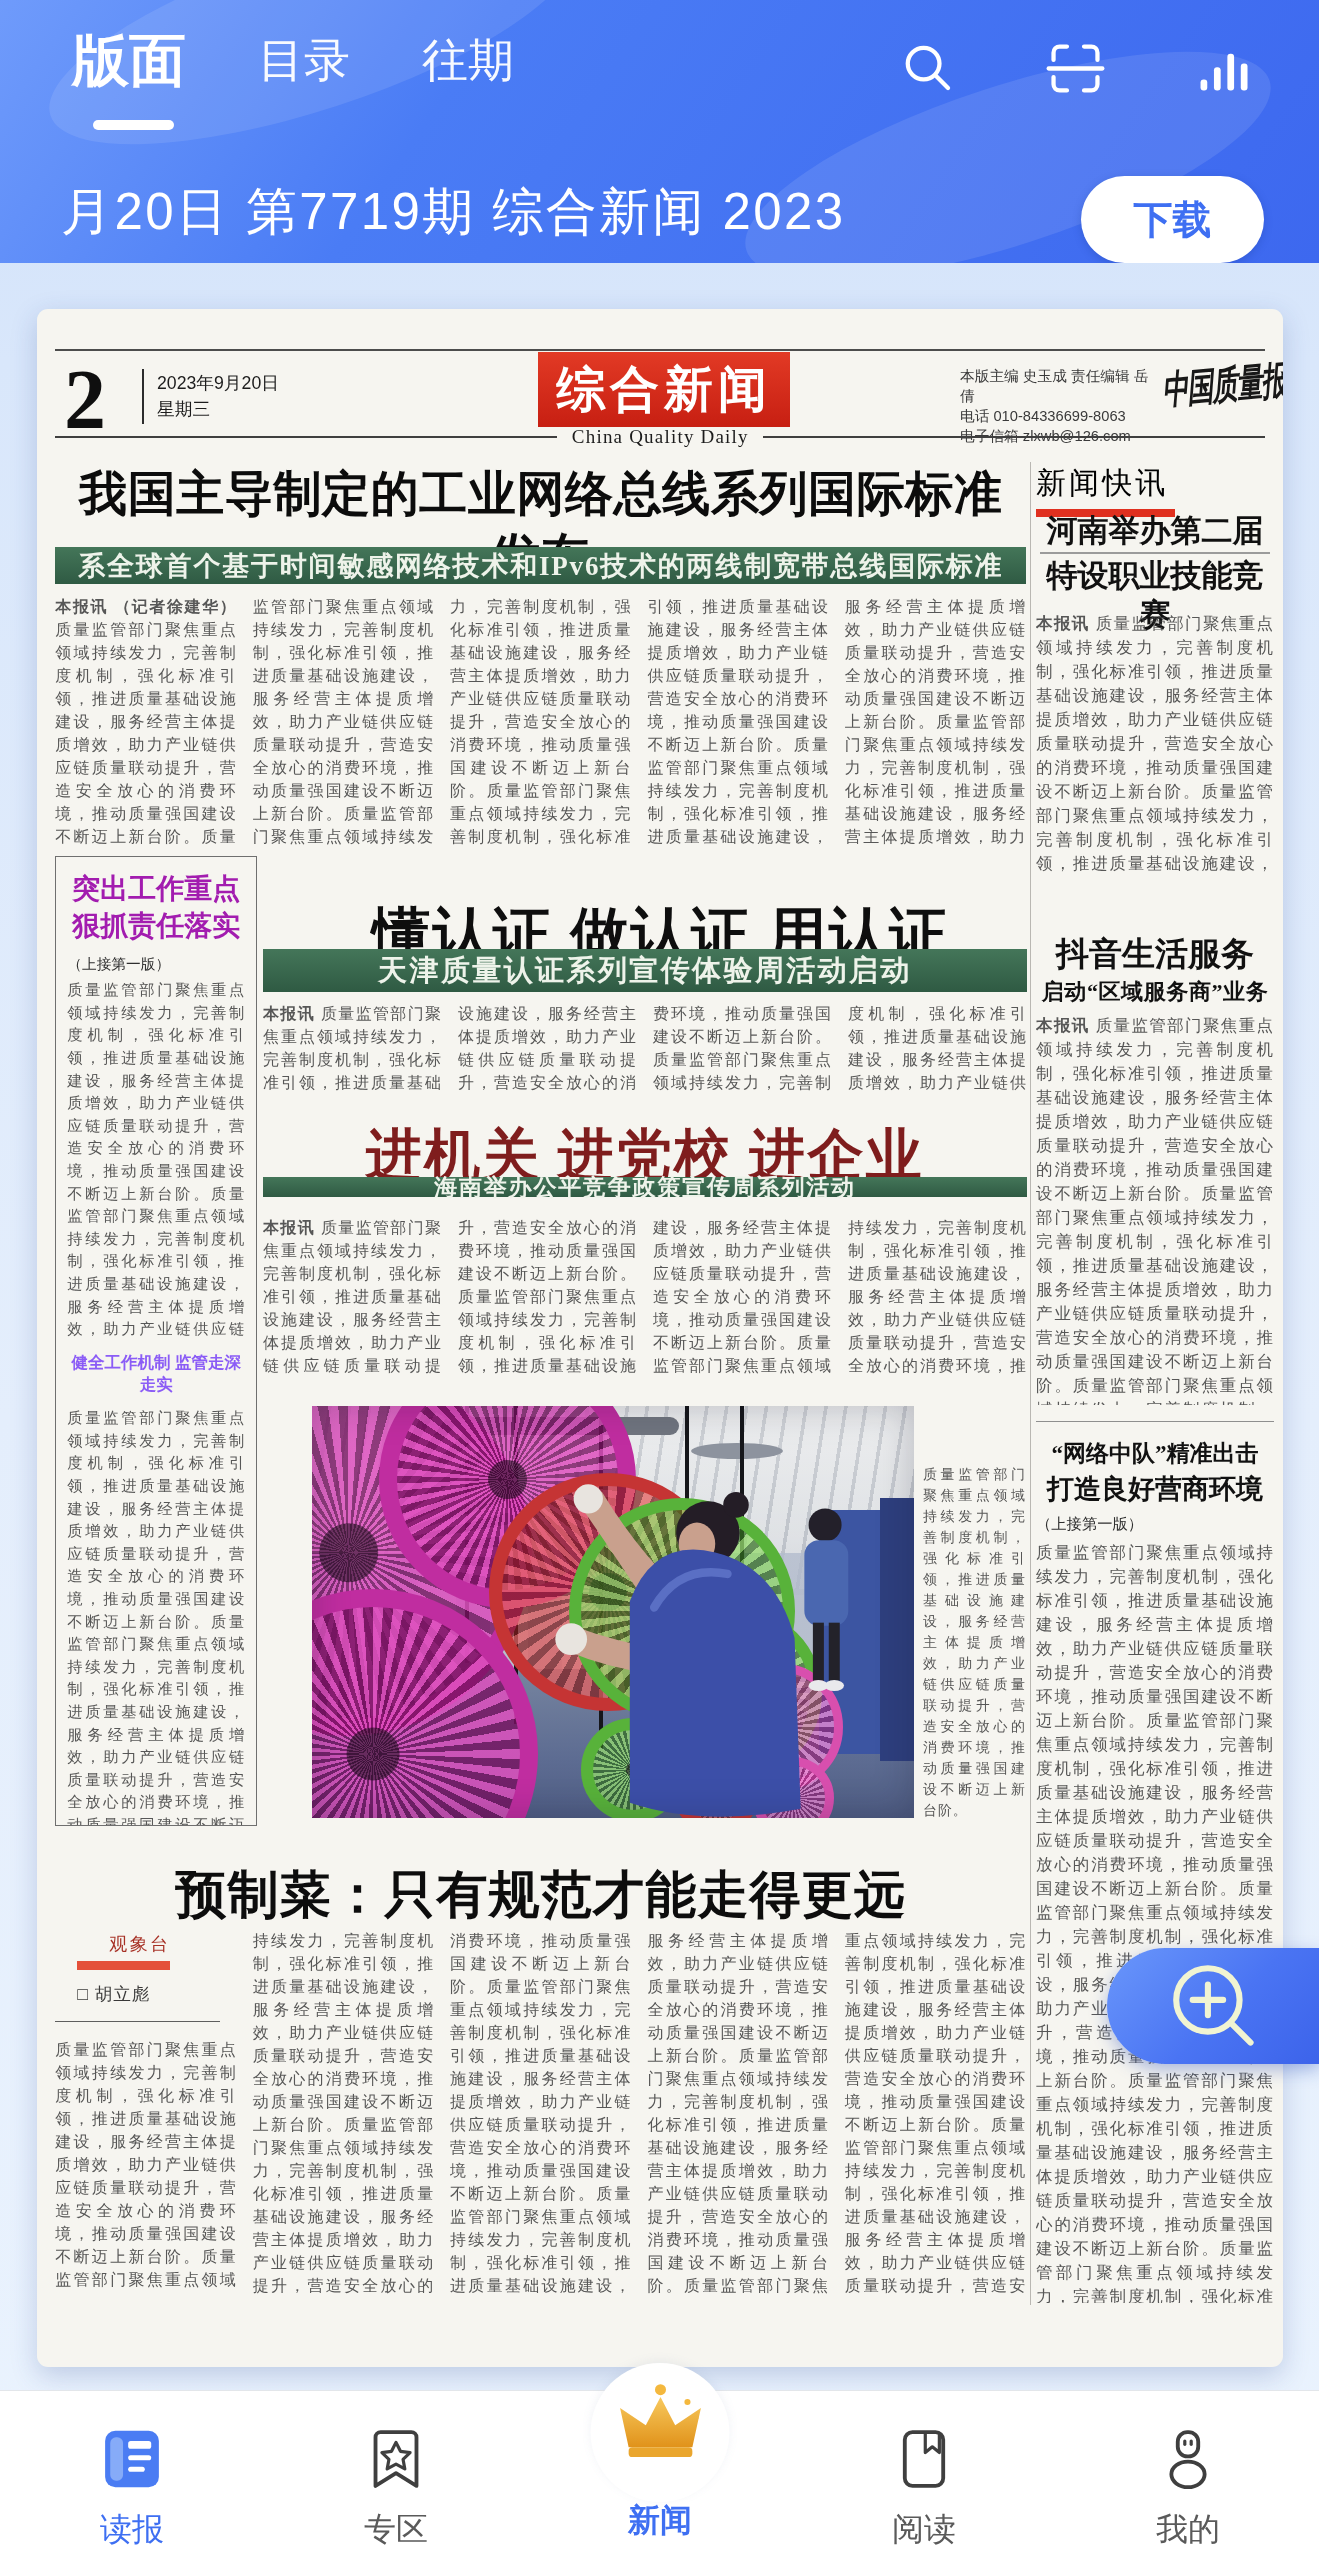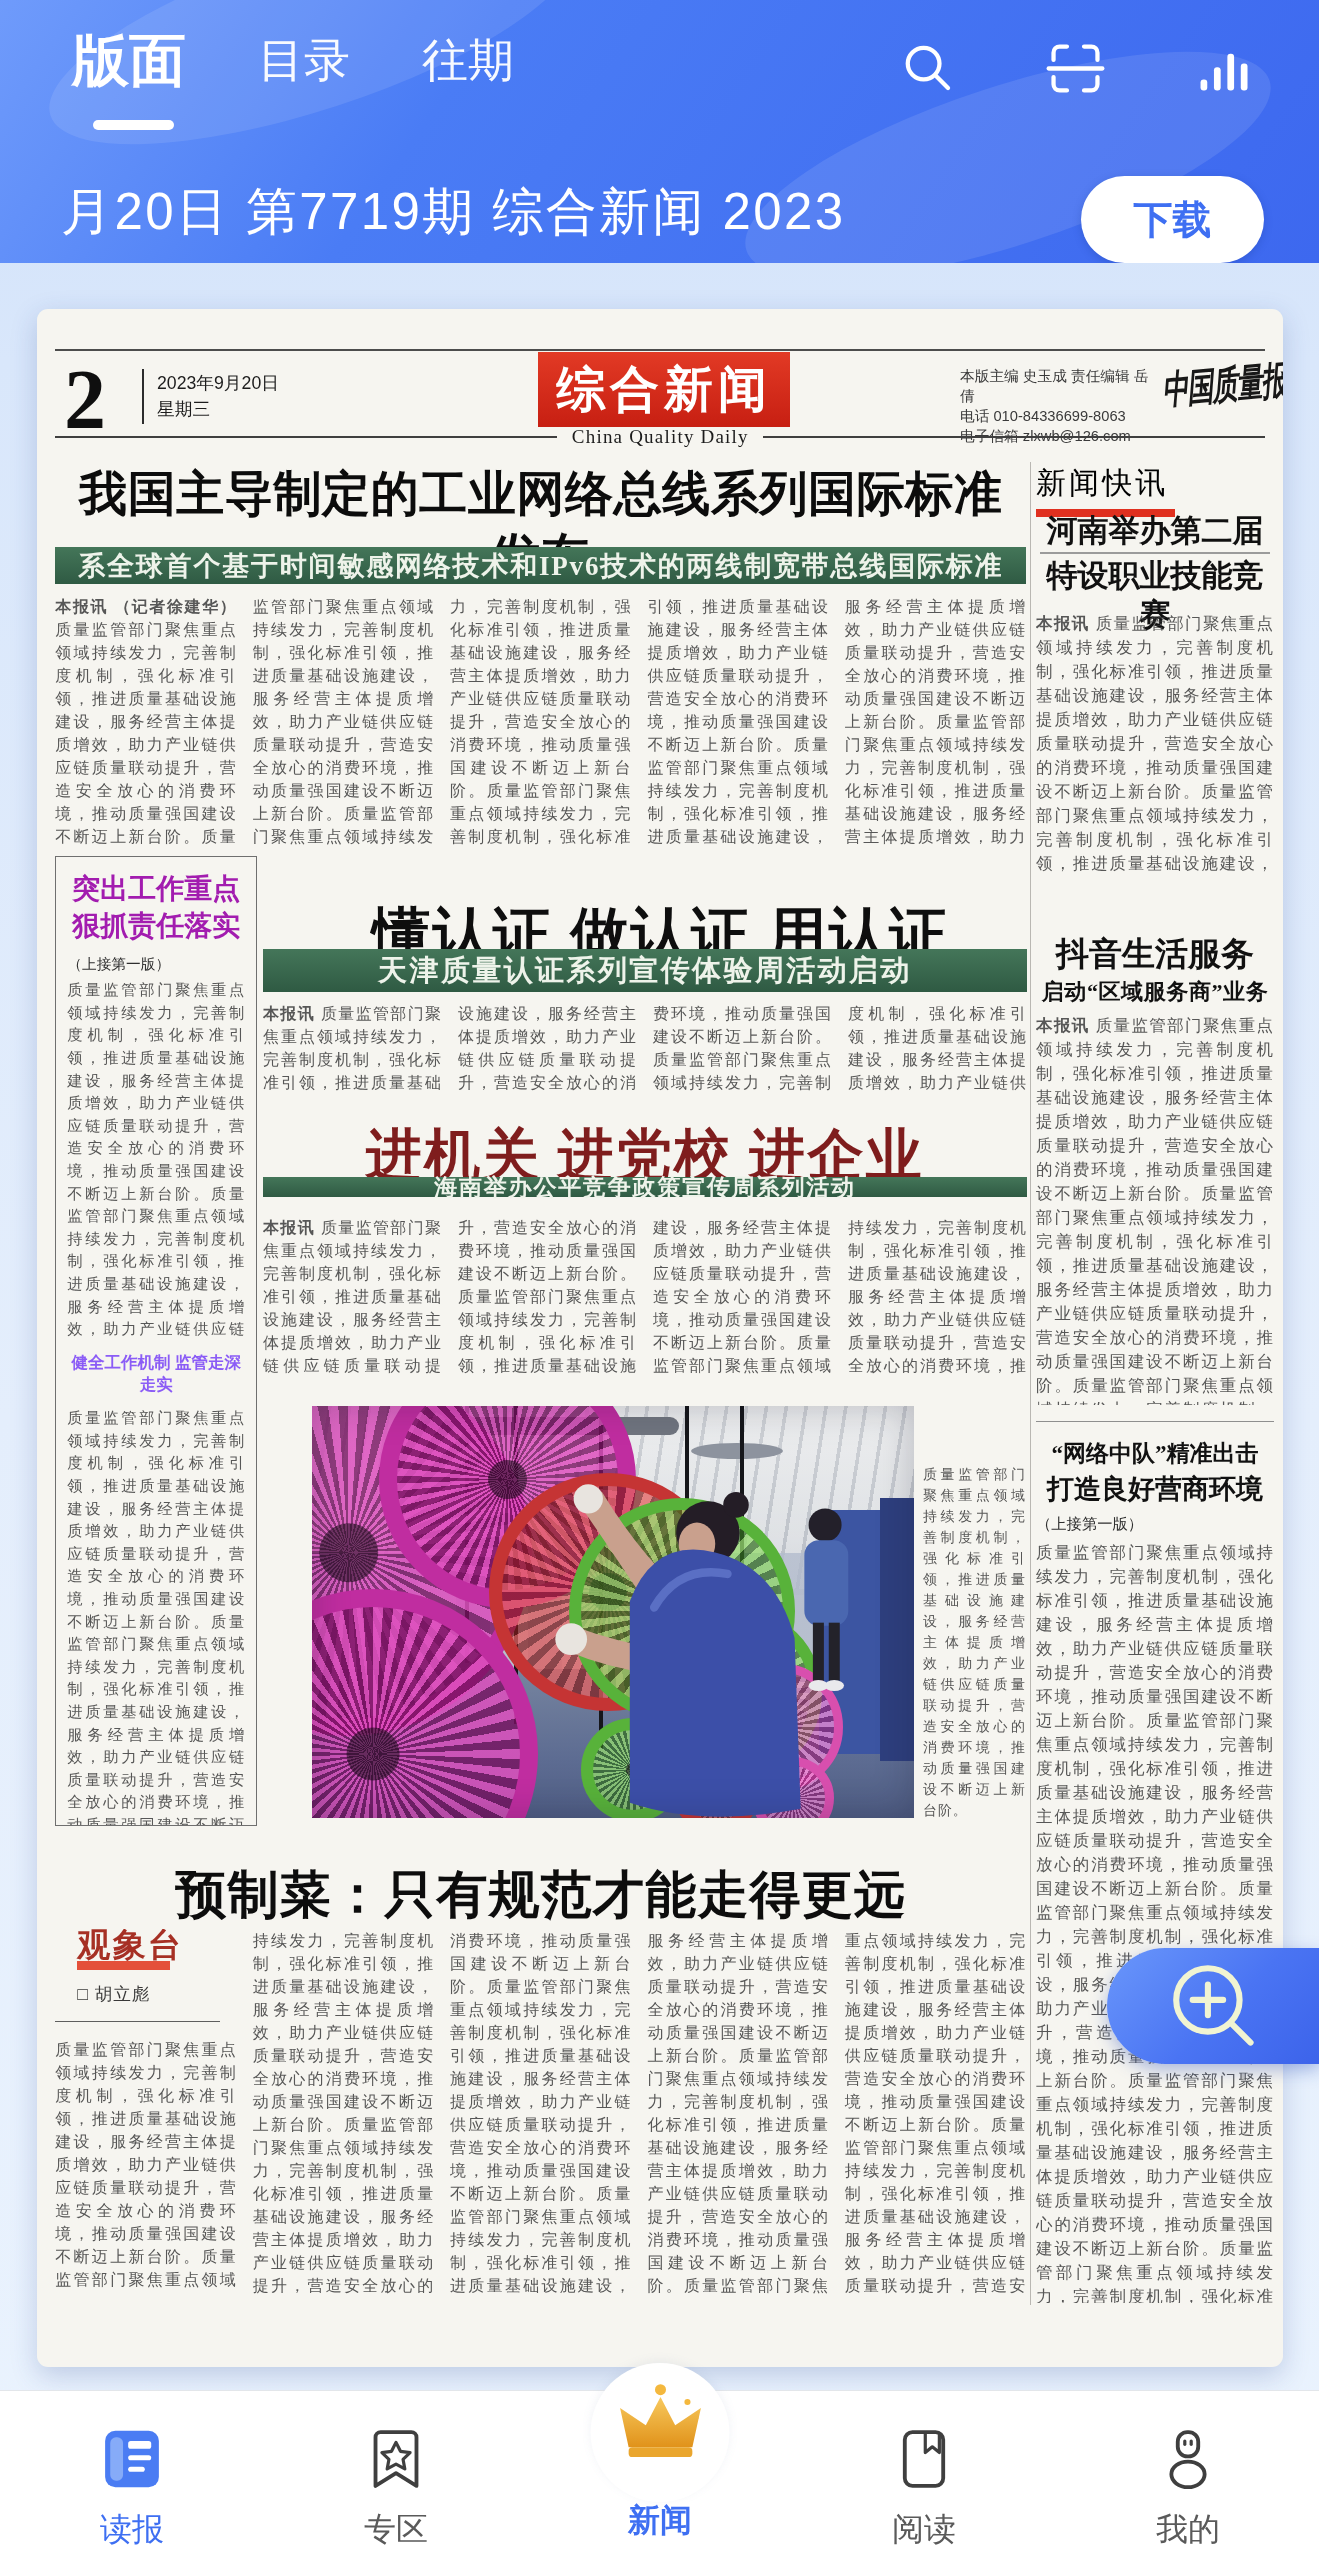--- a/index.html
+++ b/index.html
@@ -116,21 +116,21 @@
   .caption{position:absolute;left:886px;top:1155px;width:103px;height:367px;font-size:14px;line-height:21px;}
 
   .vdiv{position:absolute;left:993px;top:153px;width:1.2px;height:1843px;background:#b9b7b2;}
 
   
   .dish-h{position:absolute;left:18.3px;top:1552px;width:971px;text-align:center;
           font-family:"Liberation Serif","DejaVu Serif",serif;font-size:51px;font-weight:800;
           letter-spacing:1.2px;color:#0d0d0d;}
   .dish-cols{position:absolute;left:18.3px;top:1620px;width:971px;height:375px;font-size:16px;line-height:23px;}
   .gxt{break-inside:avoid;padding:3.7px 0 6.1px 22px;}
-  .gxt-label{font-size:33px;font-weight:700;color:#9c1509;letter-spacing:2.4px;filter:blur(0.2px);}
+  .gxt-label{font-size:18px;font-weight:400;color:#9c1509;letter-spacing:2.4px;filter:blur(0.2px);margin-left:32px;}
   .gxt-bar{width:93px;height:9.2px;background:#e23a22;margin-top:4.9px;}
   .gxt-byline{font-size:17.7px;color:#1f1f1f;margin-top:13.4px;filter:blur(0.2px);}
   .gxt-rule{width:165px;height:1.2px;background:#4a4a4a;margin:14.7px 0 9.8px -22px;}
 
   
   .sidebar-el{position:absolute;left:999px;width:238px;}
   .sb-flash{top:154px;}
   .flash-label{font-size:30px;font-weight:400;color:#000000;letter-spacing:3.1px;filter:blur(0.2px);}
   .flash-bar{width:139px;height:8px;background:#e0301f;margin-top:4.9px;}
   .sb-serif{font-family:"Liberation Serif","DejaVu Serif",serif;font-weight:800;color:#111;text-align:center;}

